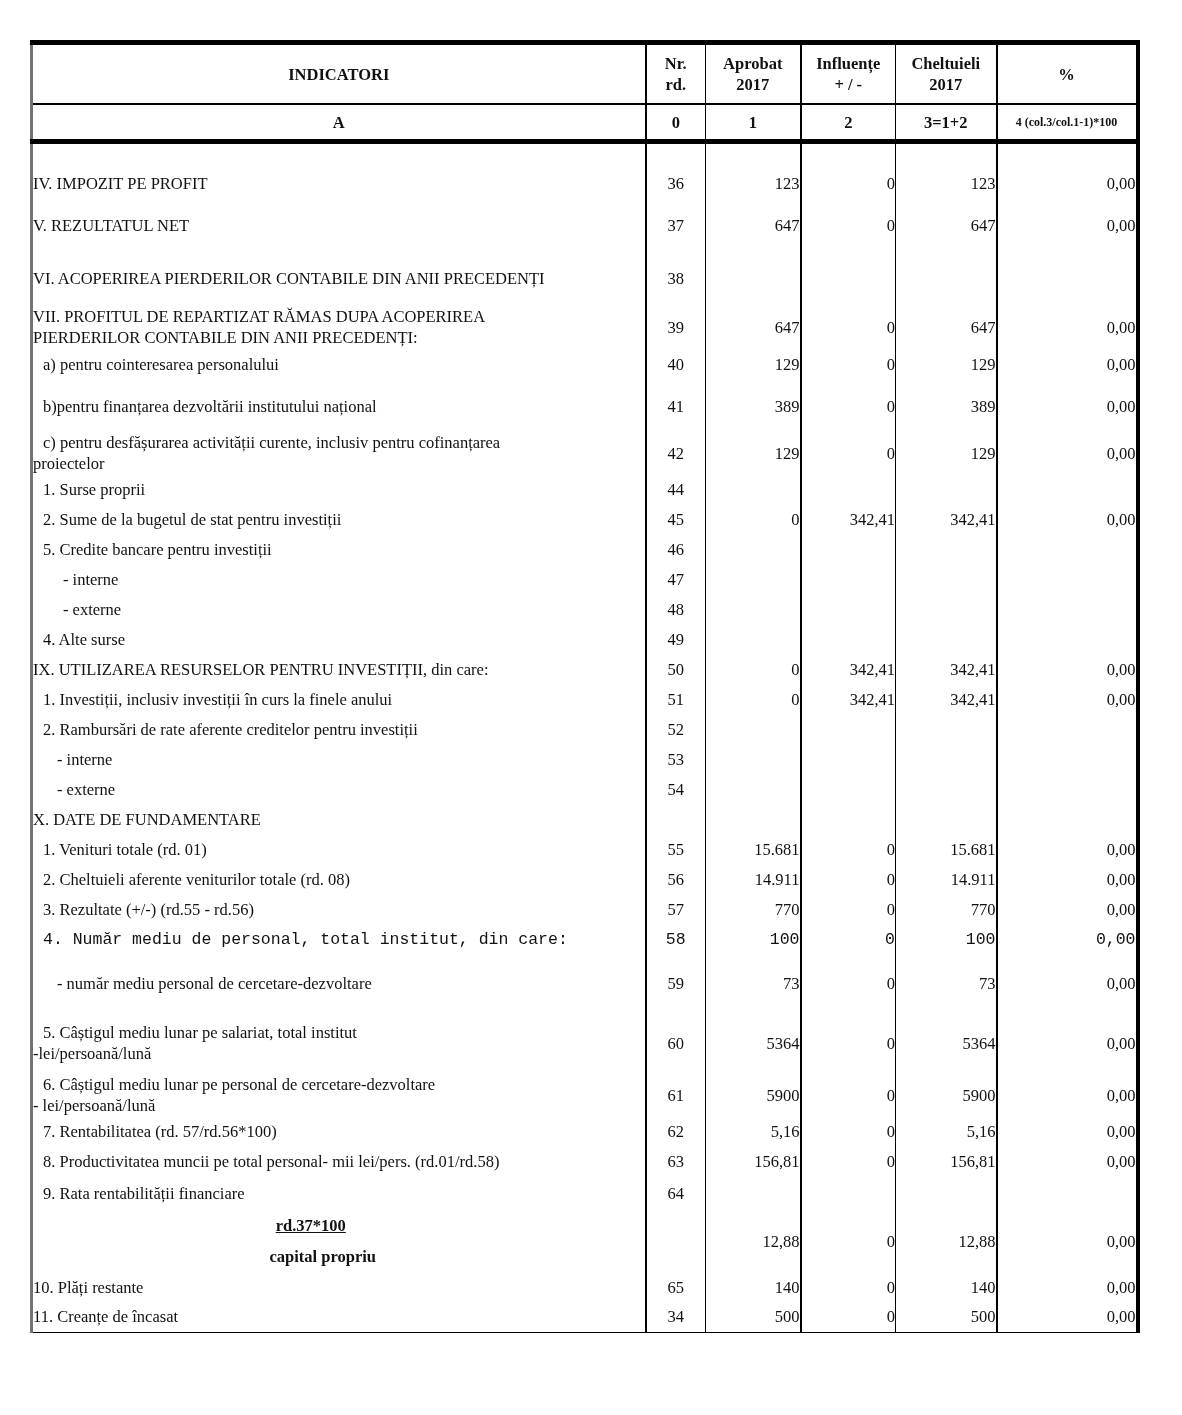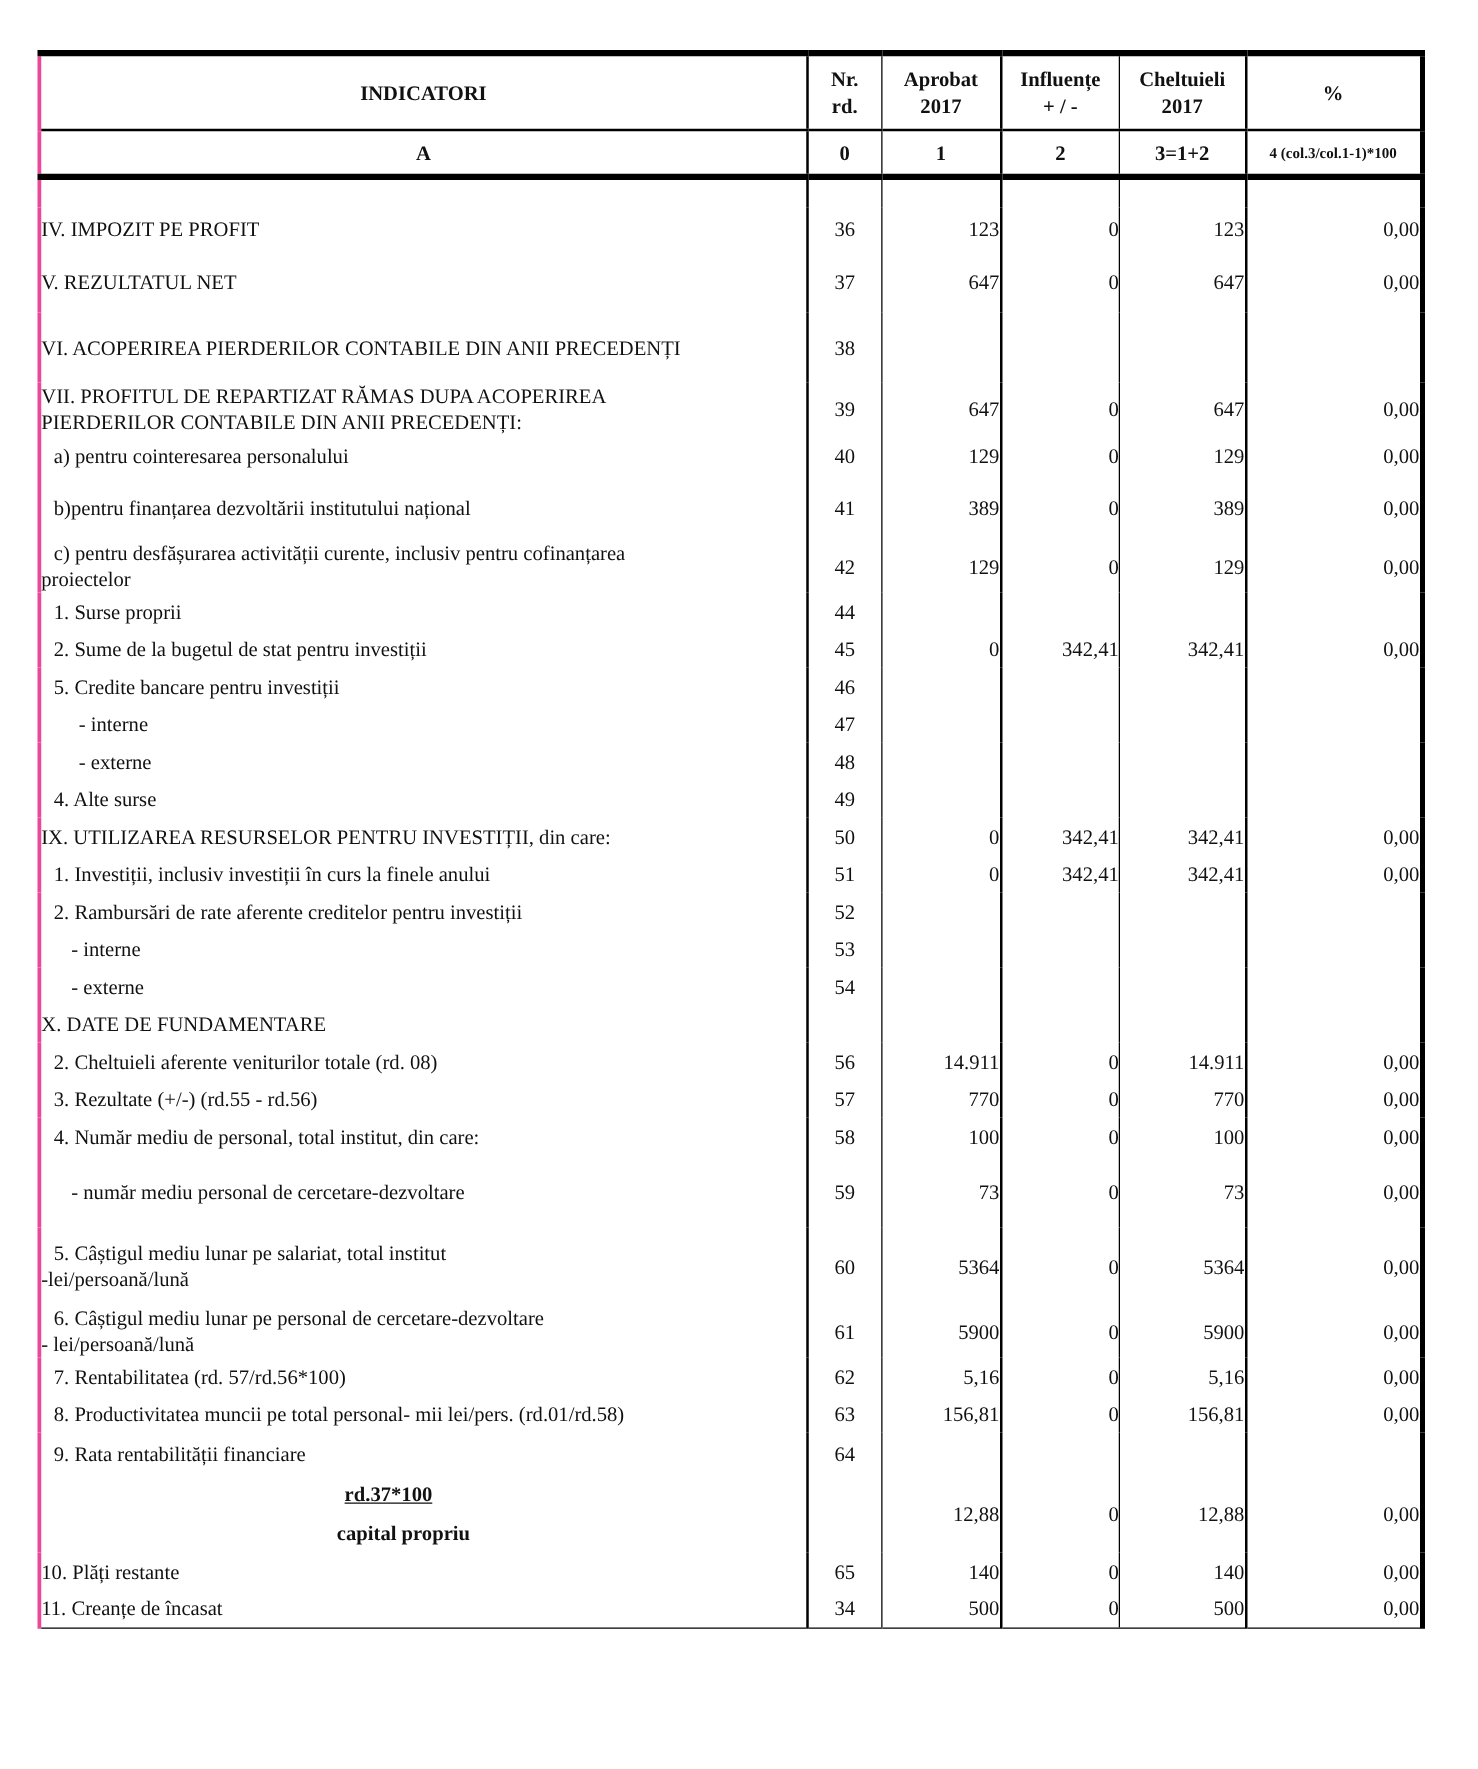--- a/index.html
+++ b/index.html
@@ -12,21 +12,21 @@
   col.c-1 { width: 95px; }
   col.c-2 { width: 95px; }
   col.c-3 { width: 101px; }
   col.c-4 { width: 141px; }
 
   
   .hdr th { font-weight: bold; text-align: center; vertical-align: middle; font-size: 16.5px; line-height: 22px; }
   .hdr1 th { height: 58px; border-top: 5px solid #000; border-bottom: 2px solid #000; }
   .hdr2 th { height: 34px; border-bottom: 5px solid #000; font-size: 15.5px; }
   .hdr2 th.small { font-size: 12px; white-space: nowrap; }
-  .b-l3 { border-left: 3px solid #ec4899; }
+  .b-l3 { border-left: 3px solid #737373; }
   .b-l2 { border-left: 2px solid #000; }
   .b-l1 { border-left: 1px solid #000; }
   .b-r4 { border-right: 4px solid #000; }
 
   
   tbody tr.r td { vertical-align: middle; }
   td.lbl { text-align: left; padding-left: 3px; }
   td.lbl .ind1 { padding-left: 10px; }
   td.lbl .ind2 { padding-left: 30px; }
   td.lbl .ind3 { padding-left: 24px; }
@@ -223,36 +223,44 @@
         </tr>
         <tr class="r" style="height: 30px;">
           <td class="lbl b-l3"><span class=""></span><span>X. DATE DE FUNDAMENTARE</span></td>
           <td class="nr b-l2"></td>
           <td class="num b-l1"></td>
           <td class="num b-l2"></td>
           <td class="num b-l1"></td>
           <td class="num b-l2 b-r4"></td>
         </tr>
         <tr class="r" style="height: 30px;">
+          <td class="lbl b-l3"><span class="ind1"></span><span>1. Venituri totale (rd. 01)</span></td>
+          <td class="nr b-l2">55</td>
+          <td class="num b-l1">15.681</td>
+          <td class="num b-l2">0</td>
+          <td class="num b-l1">15.681</td>
+          <td class="num b-l2 b-r4">0,00</td>
+        </tr>
+        <tr class="r" style="height: 30px;">
           <td class="lbl b-l3"><span class="ind1"></span><span>2. Cheltuieli aferente veniturilor totale (rd. 08)</span></td>
           <td class="nr b-l2">56</td>
           <td class="num b-l1">14.911</td>
           <td class="num b-l2">0</td>
           <td class="num b-l1">14.911</td>
           <td class="num b-l2 b-r4">0,00</td>
         </tr>
         <tr class="r" style="height: 30px;">
           <td class="lbl b-l3"><span class="ind1"></span><span>3. Rezultate (+/-) (rd.55 - rd.56)</span></td>
           <td class="nr b-l2">57</td>
           <td class="num b-l1">770</td>
           <td class="num b-l2">0</td>
           <td class="num b-l1">770</td>
           <td class="num b-l2 b-r4">0,00</td>
         </tr>
-        <tr class="r" style="height: 30px;">
+        <tr class="r" style="height: 30px; font-family: Liberation Mono, monospace;">
           <td class="lbl b-l3"><span class="ind1"></span><span>4. Număr mediu de personal, total institut, din care:</span></td>
           <td class="nr b-l2">58</td>
           <td class="num b-l1">100</td>
           <td class="num b-l2">0</td>
           <td class="num b-l1">100</td>
           <td class="num b-l2 b-r4">0,00</td>
         </tr>
         <tr class="r" style="height: 58px;">
           <td class="lbl b-l3"><span class="ind3"></span><span>- număr mediu personal de cercetare-dezvoltare</span></td>
           <td class="nr b-l2">59</td>

